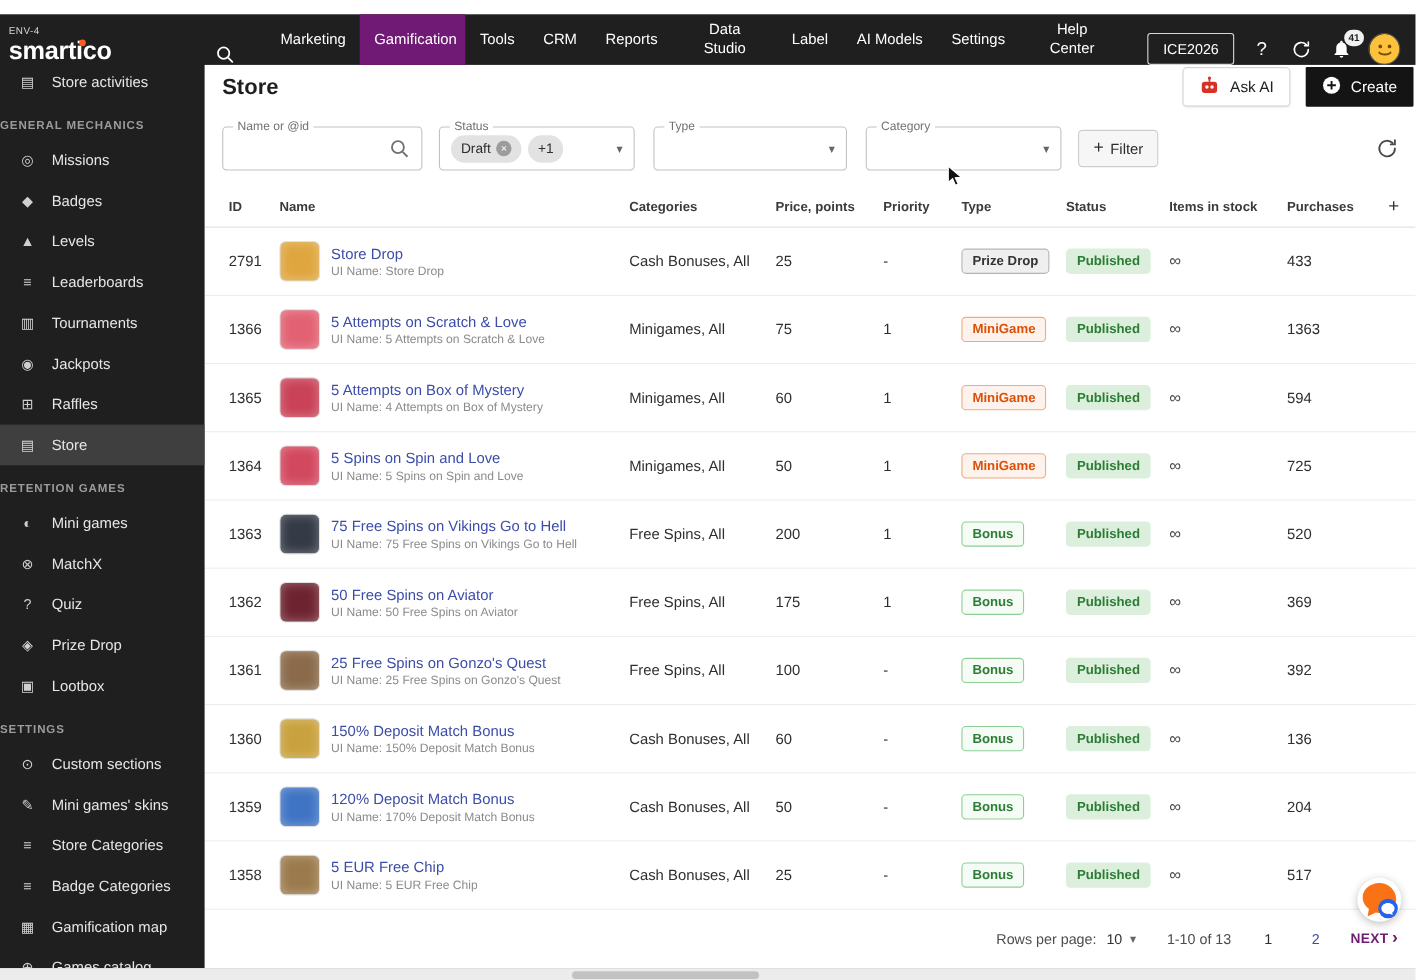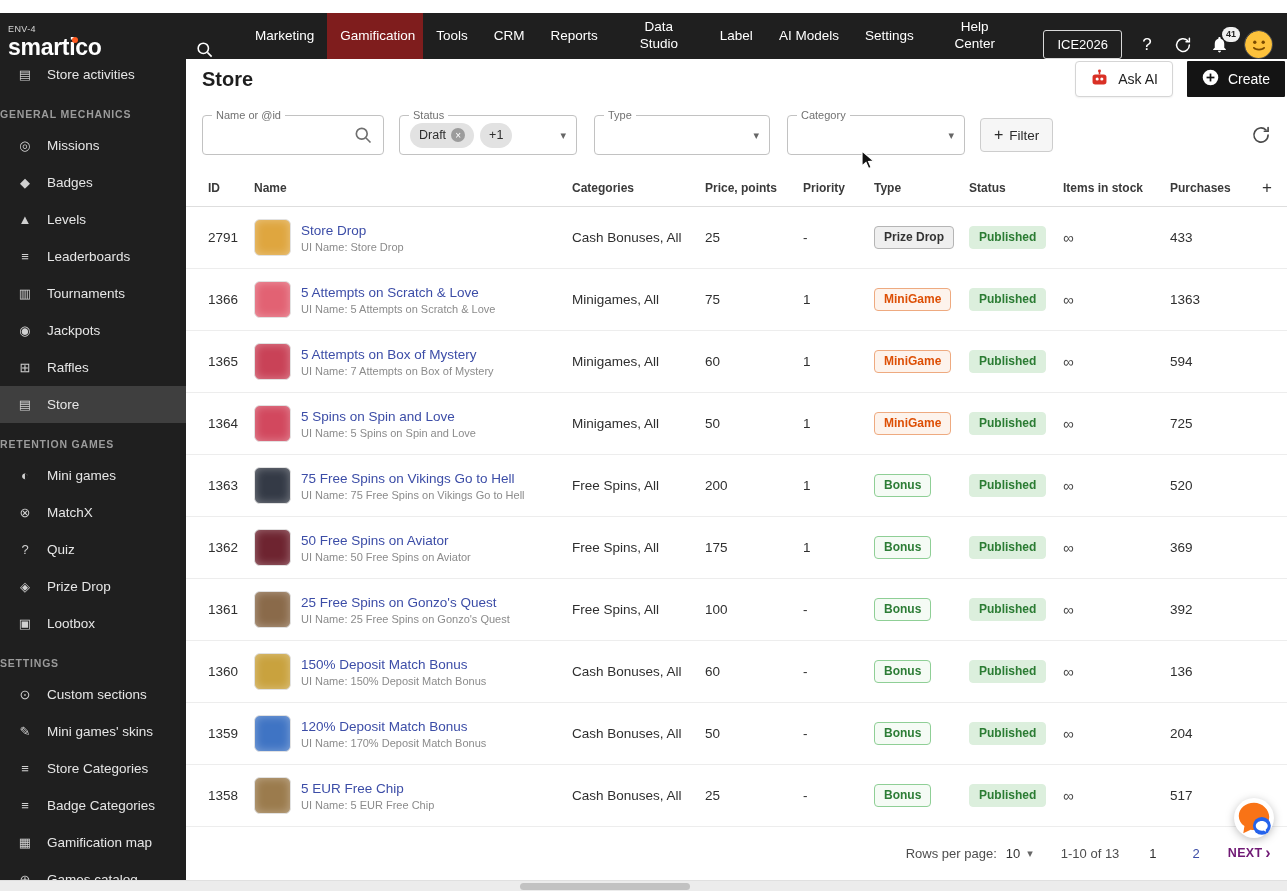--- a/index.html
+++ b/index.html
@@ -9,21 +9,21 @@
 
 .topbar{position:absolute;top:13px;left:0;width:100%;height:46px;background:#1f1f1f;display:flex;align-items:flex-end;color:#fff;z-index:10}
 .logo-wrap{flex:0 0 186px;padding:2px 0 0 8px}
 .env{font-size:9px;line-height:11px;color:#d6d6d6;letter-spacing:.4px}
 .logo{position:relative;display:inline-block;font-size:23px;line-height:24px;font-weight:700;letter-spacing:-.3px;color:#fff}
 .logo-dot{position:absolute;top:2px;left:64px;width:6px;height:6px;border-radius:50%;background:#ff5a1f}
 .tb-search{width:36px;display:flex;justify-content:center;align-items:center;cursor:pointer}
 .topnav{display:flex;align-items:stretch;height:100%;margin-left:20px}
 .nav-item{display:flex;align-items:center;padding:0 13px;font-size:13.5px;cursor:pointer;text-align:center}
 .nav-item>span{display:inline-block;max-width:70px;line-height:1.25}
-.nav-item.active{background:#7f1d1d}
+.nav-item.active{background:#701a75}
 .tb-right{margin-left:auto;display:flex;align-items:center;gap:14px;padding-right:14px}
 .ice-btn{background:none;border:1px solid #d8d8d8;border-radius:3px;color:#fff;font-size:13px;padding:6px 13px;font-family:inherit;cursor:pointer}
 .tb-icon{position:relative;color:#fff;cursor:pointer;display:flex;align-items:center;justify-content:center;width:22px;height:22px}
 .help-glyph{font-size:17px}
 .badge{position:absolute;top:-7px;right:-10px;background:#f1f1f1;color:#222;border-radius:9px;font-size:9px;line-height:1;padding:3px 4px;font-weight:700}
 .avatar{width:29px;height:29px;border-radius:50%;overflow:hidden;cursor:pointer;border:1px solid #555;flex:0 0 29px}
 
 
 .sidebar{position:absolute;top:46px;left:0;width:186px;height:calc(100% - 46px);background:#1f1f1f;color:#e6e6e6;padding-top:10px;overflow:hidden;z-index:5}
 .sb-title{font-size:10.5px;font-weight:700;color:#9b9b9b;letter-spacing:.8px;padding:15px 0 7px}
@@ -361,21 +361,21 @@
     <div class="c-stock">∞</div>
     <div class="c-purch">1363</div>
     <div class="c-x"></div>
   </div>
         <div class="trow grid">
     <div class="c-id">1365</div>
     <div class="c-name">
       <span class="thumb" style="background: rgb(201, 66, 87);"></span>
       <span class="name-stack">
         <a class="name-link">5 Attempts on Box of Mystery</a>
-        <span class="ui-name">UI Name: 7 Attempts on Box of Mystery</span>
+        <span class="ui-name">UI Name: 4 Attempts on Box of Mystery</span>
       </span>
     </div>
     <div class="c-cat">Minigames, All</div>
     <div class="c-price">60</div>
     <div class="c-prio">1</div>
     <div class="c-type"><span class="chip chip-orange">MiniGame</span></div>
     <div class="c-status"><span class="chip chip-status">Published</span></div>
     <div class="c-stock">∞</div>
     <div class="c-purch">594</div>
     <div class="c-x"></div>

